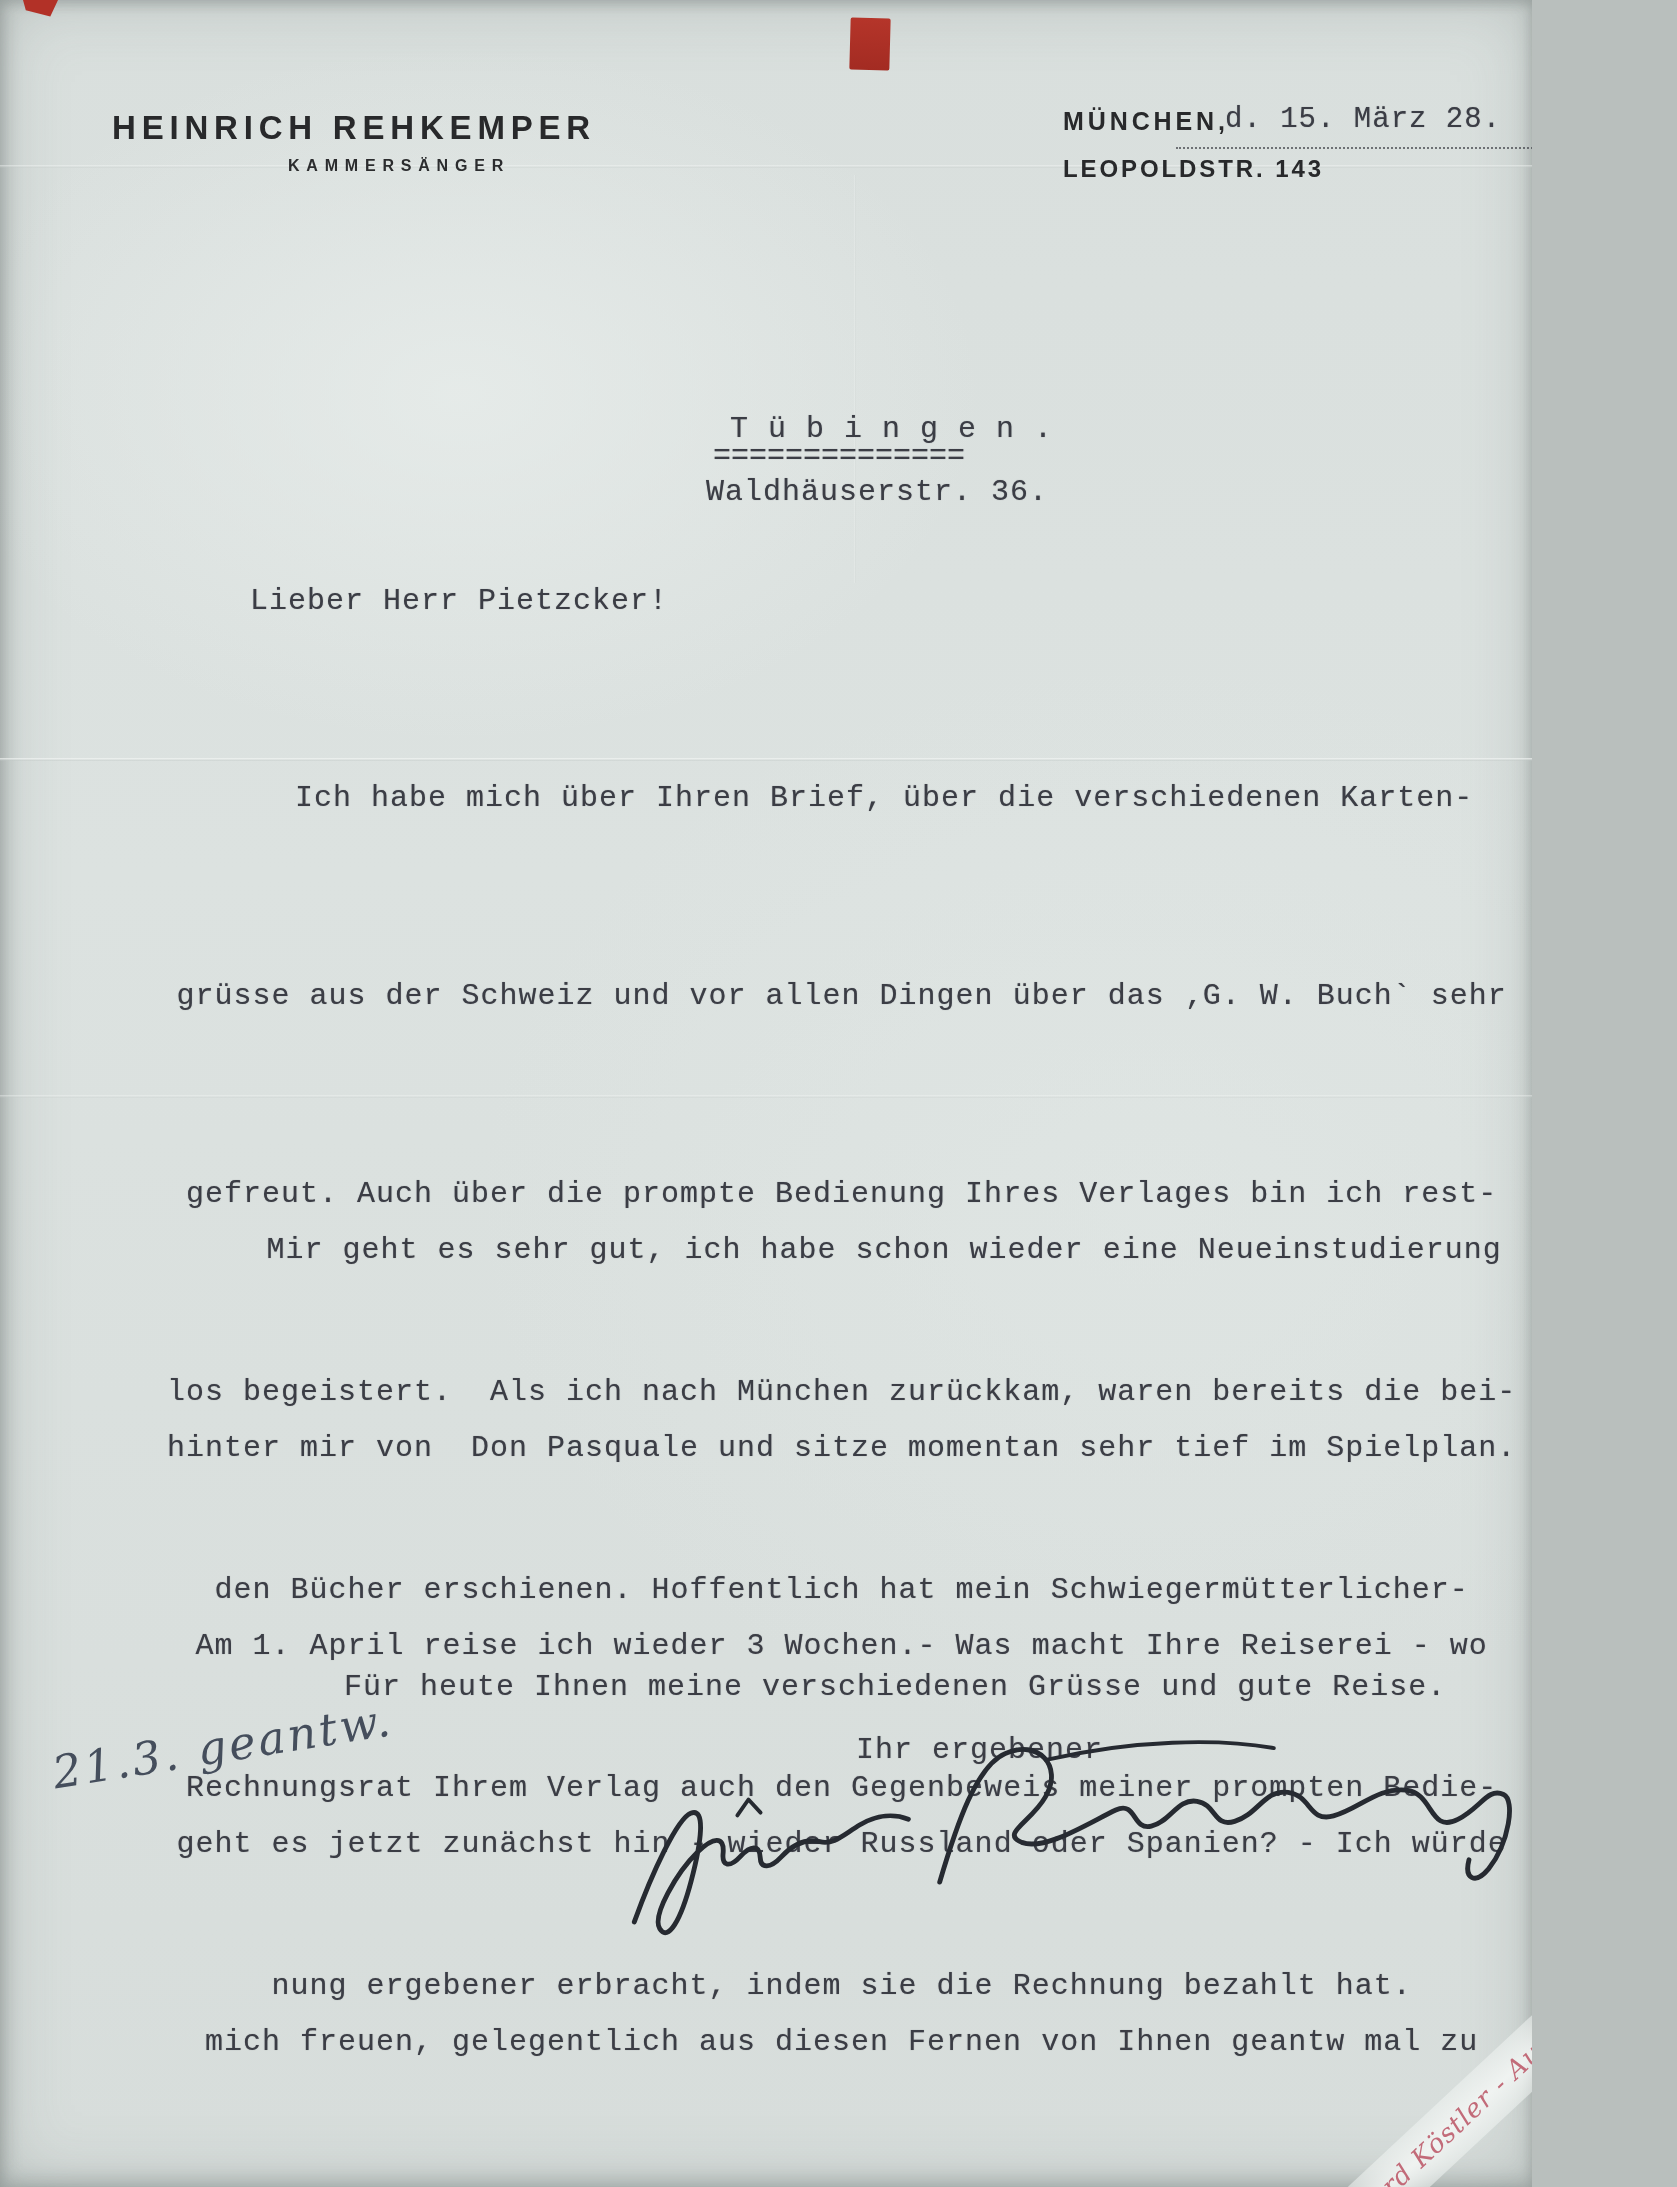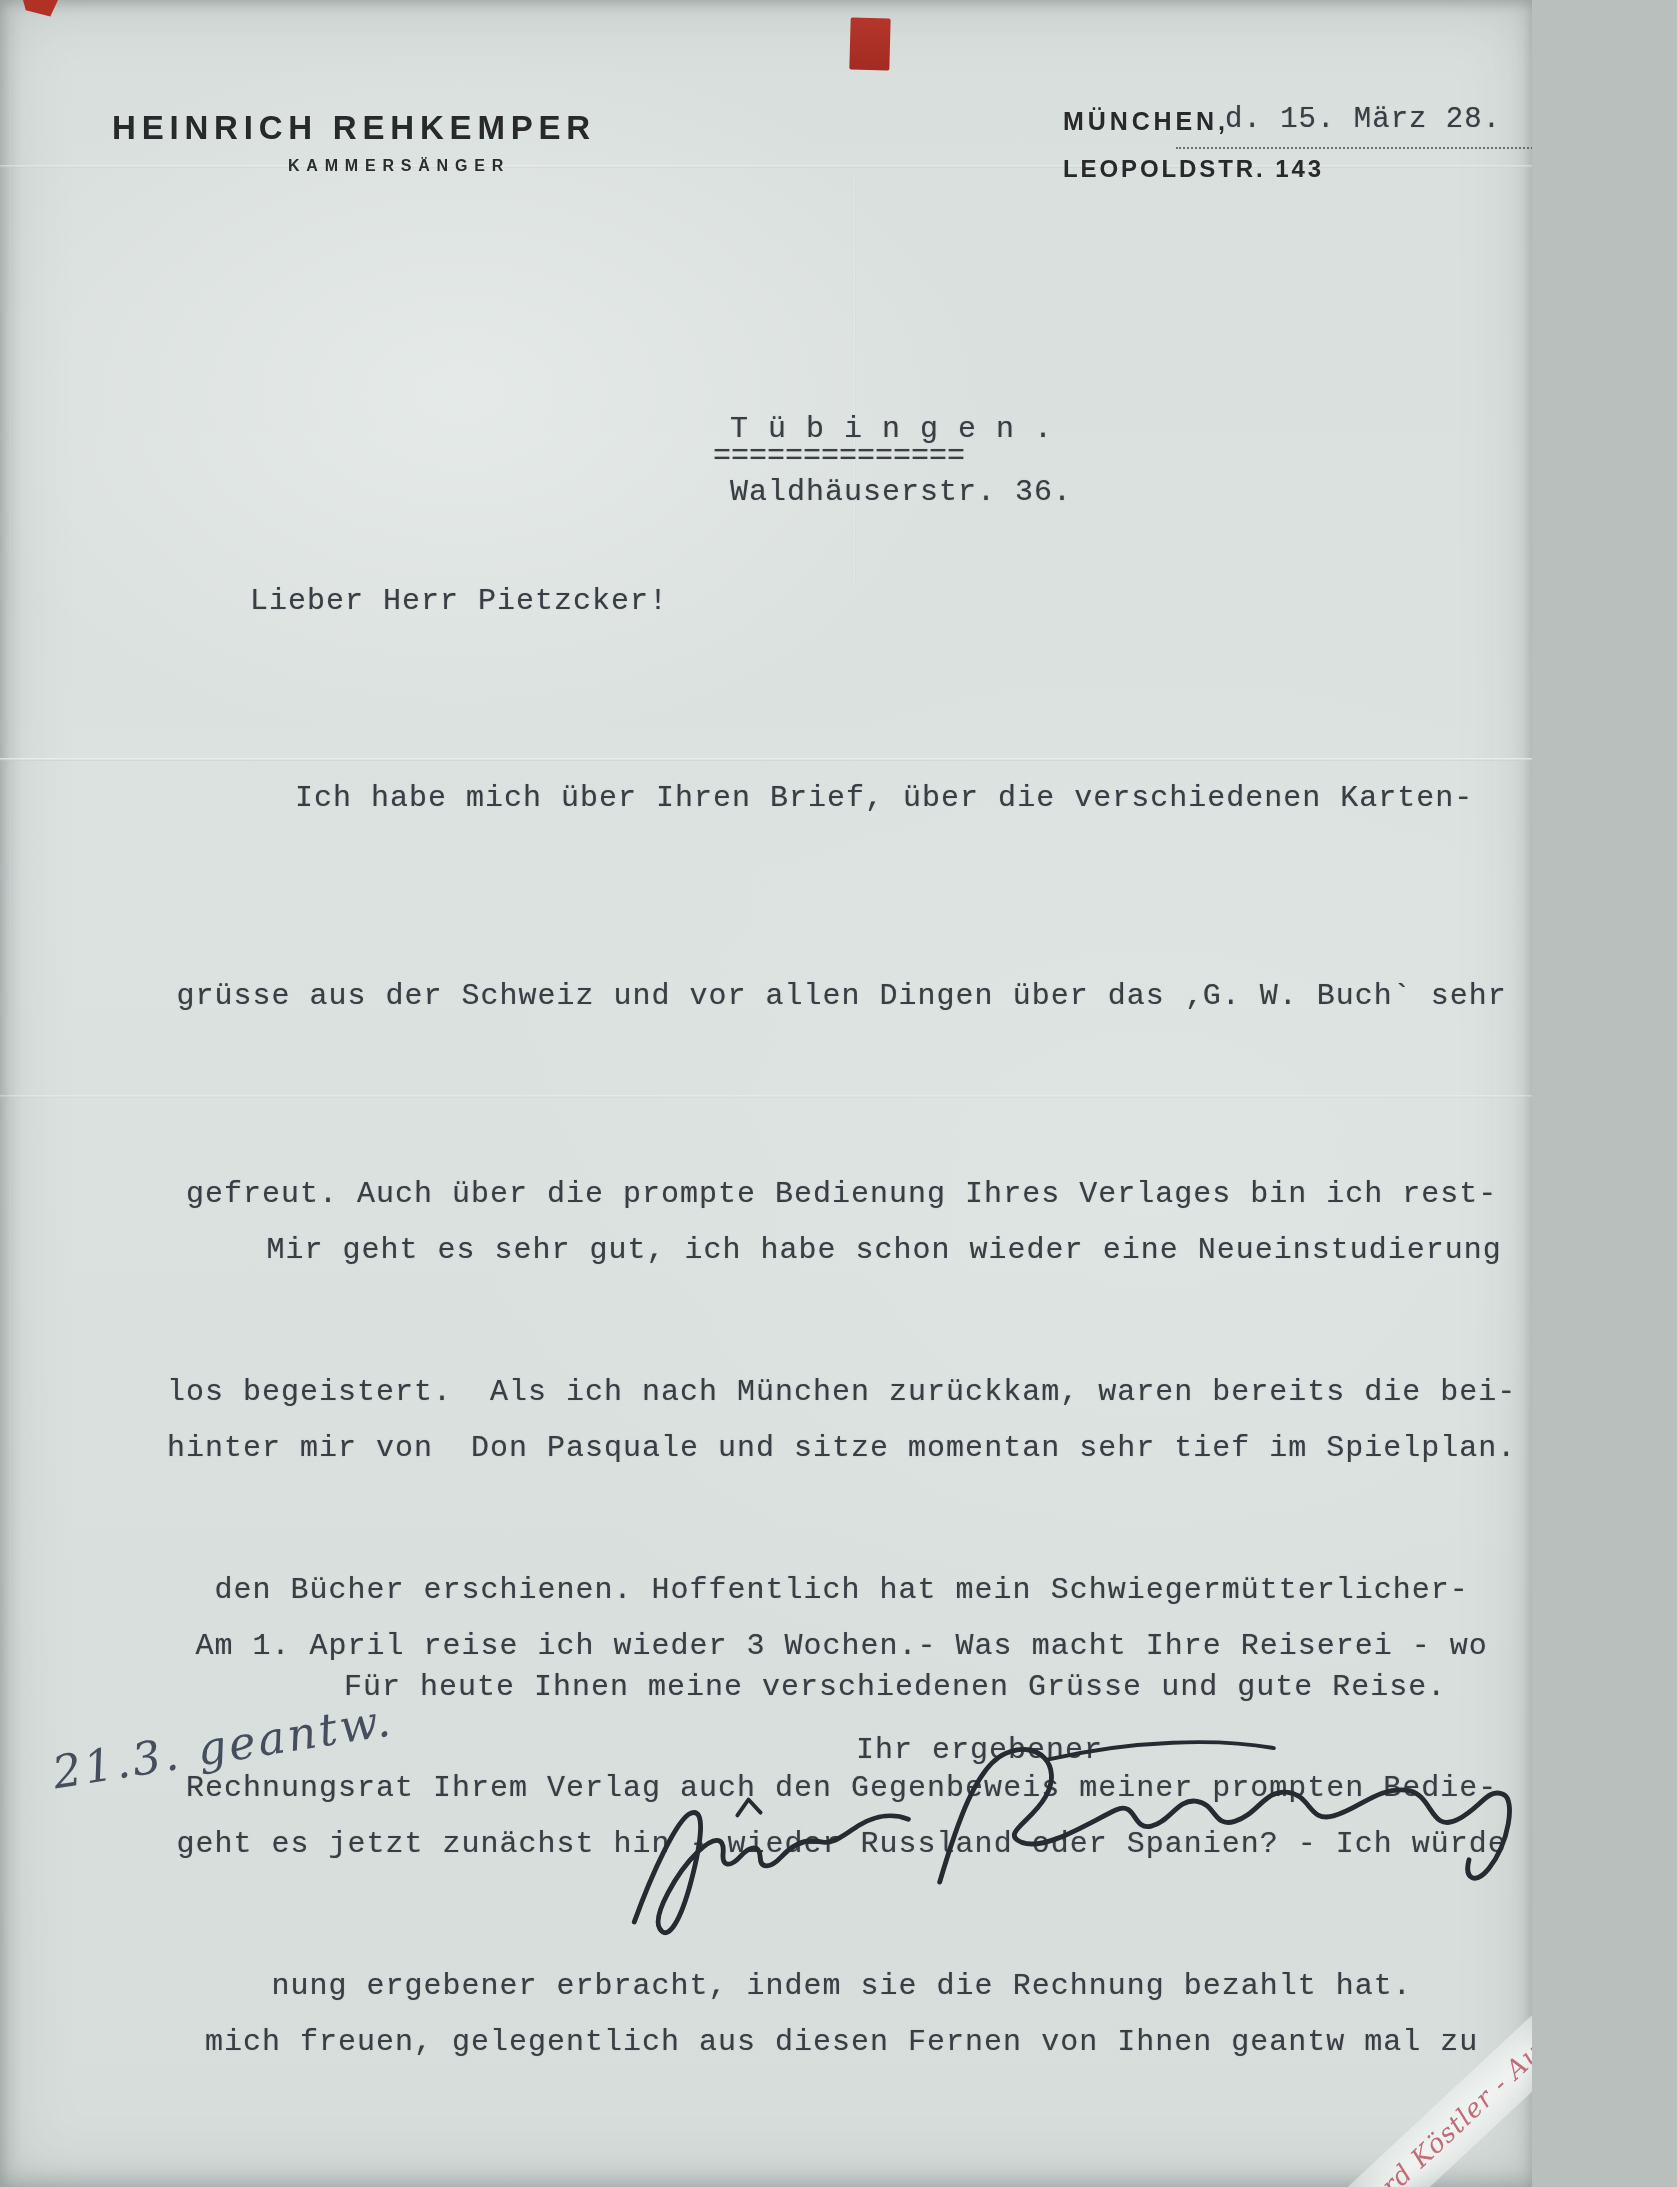--- a/index.html
+++ b/index.html
@@ -50,21 +50,21 @@
   }
   .lh-street{
     left:1063px;top:155px;
     font-size:24px;font-weight:700;letter-spacing:2.9px;
     color:#28292b;white-space:pre;
   }
   
   .rcp1{left:536px;top:347px;font-size:30px;}
   .rcp2{left:730px;top:412px;font-size:30px;}
   .rcpsep{left:713px;top:439px;font-size:30px;letter-spacing:0;}
-  .rcp3{left:730px;top:475px;font-size:30px;}
+  .rcp3{left:706px;top:475px;font-size:30px;}
   
   .salutation{left:250px;top:586px;font-size:30px;line-height:1;}
   .para{font-size:30px;line-height:66px;}
   .para .line{height:66px;}
   .para .indent{padding-left:85px;}
   #para1{left:167px;top:633px;}
   #para2{left:167px;top:1085px;}
   .closing{left:344px;top:1672px;font-size:30px;line-height:1;}
   .valediction{left:856px;top:1735px;font-size:30px;line-height:1;}
   

